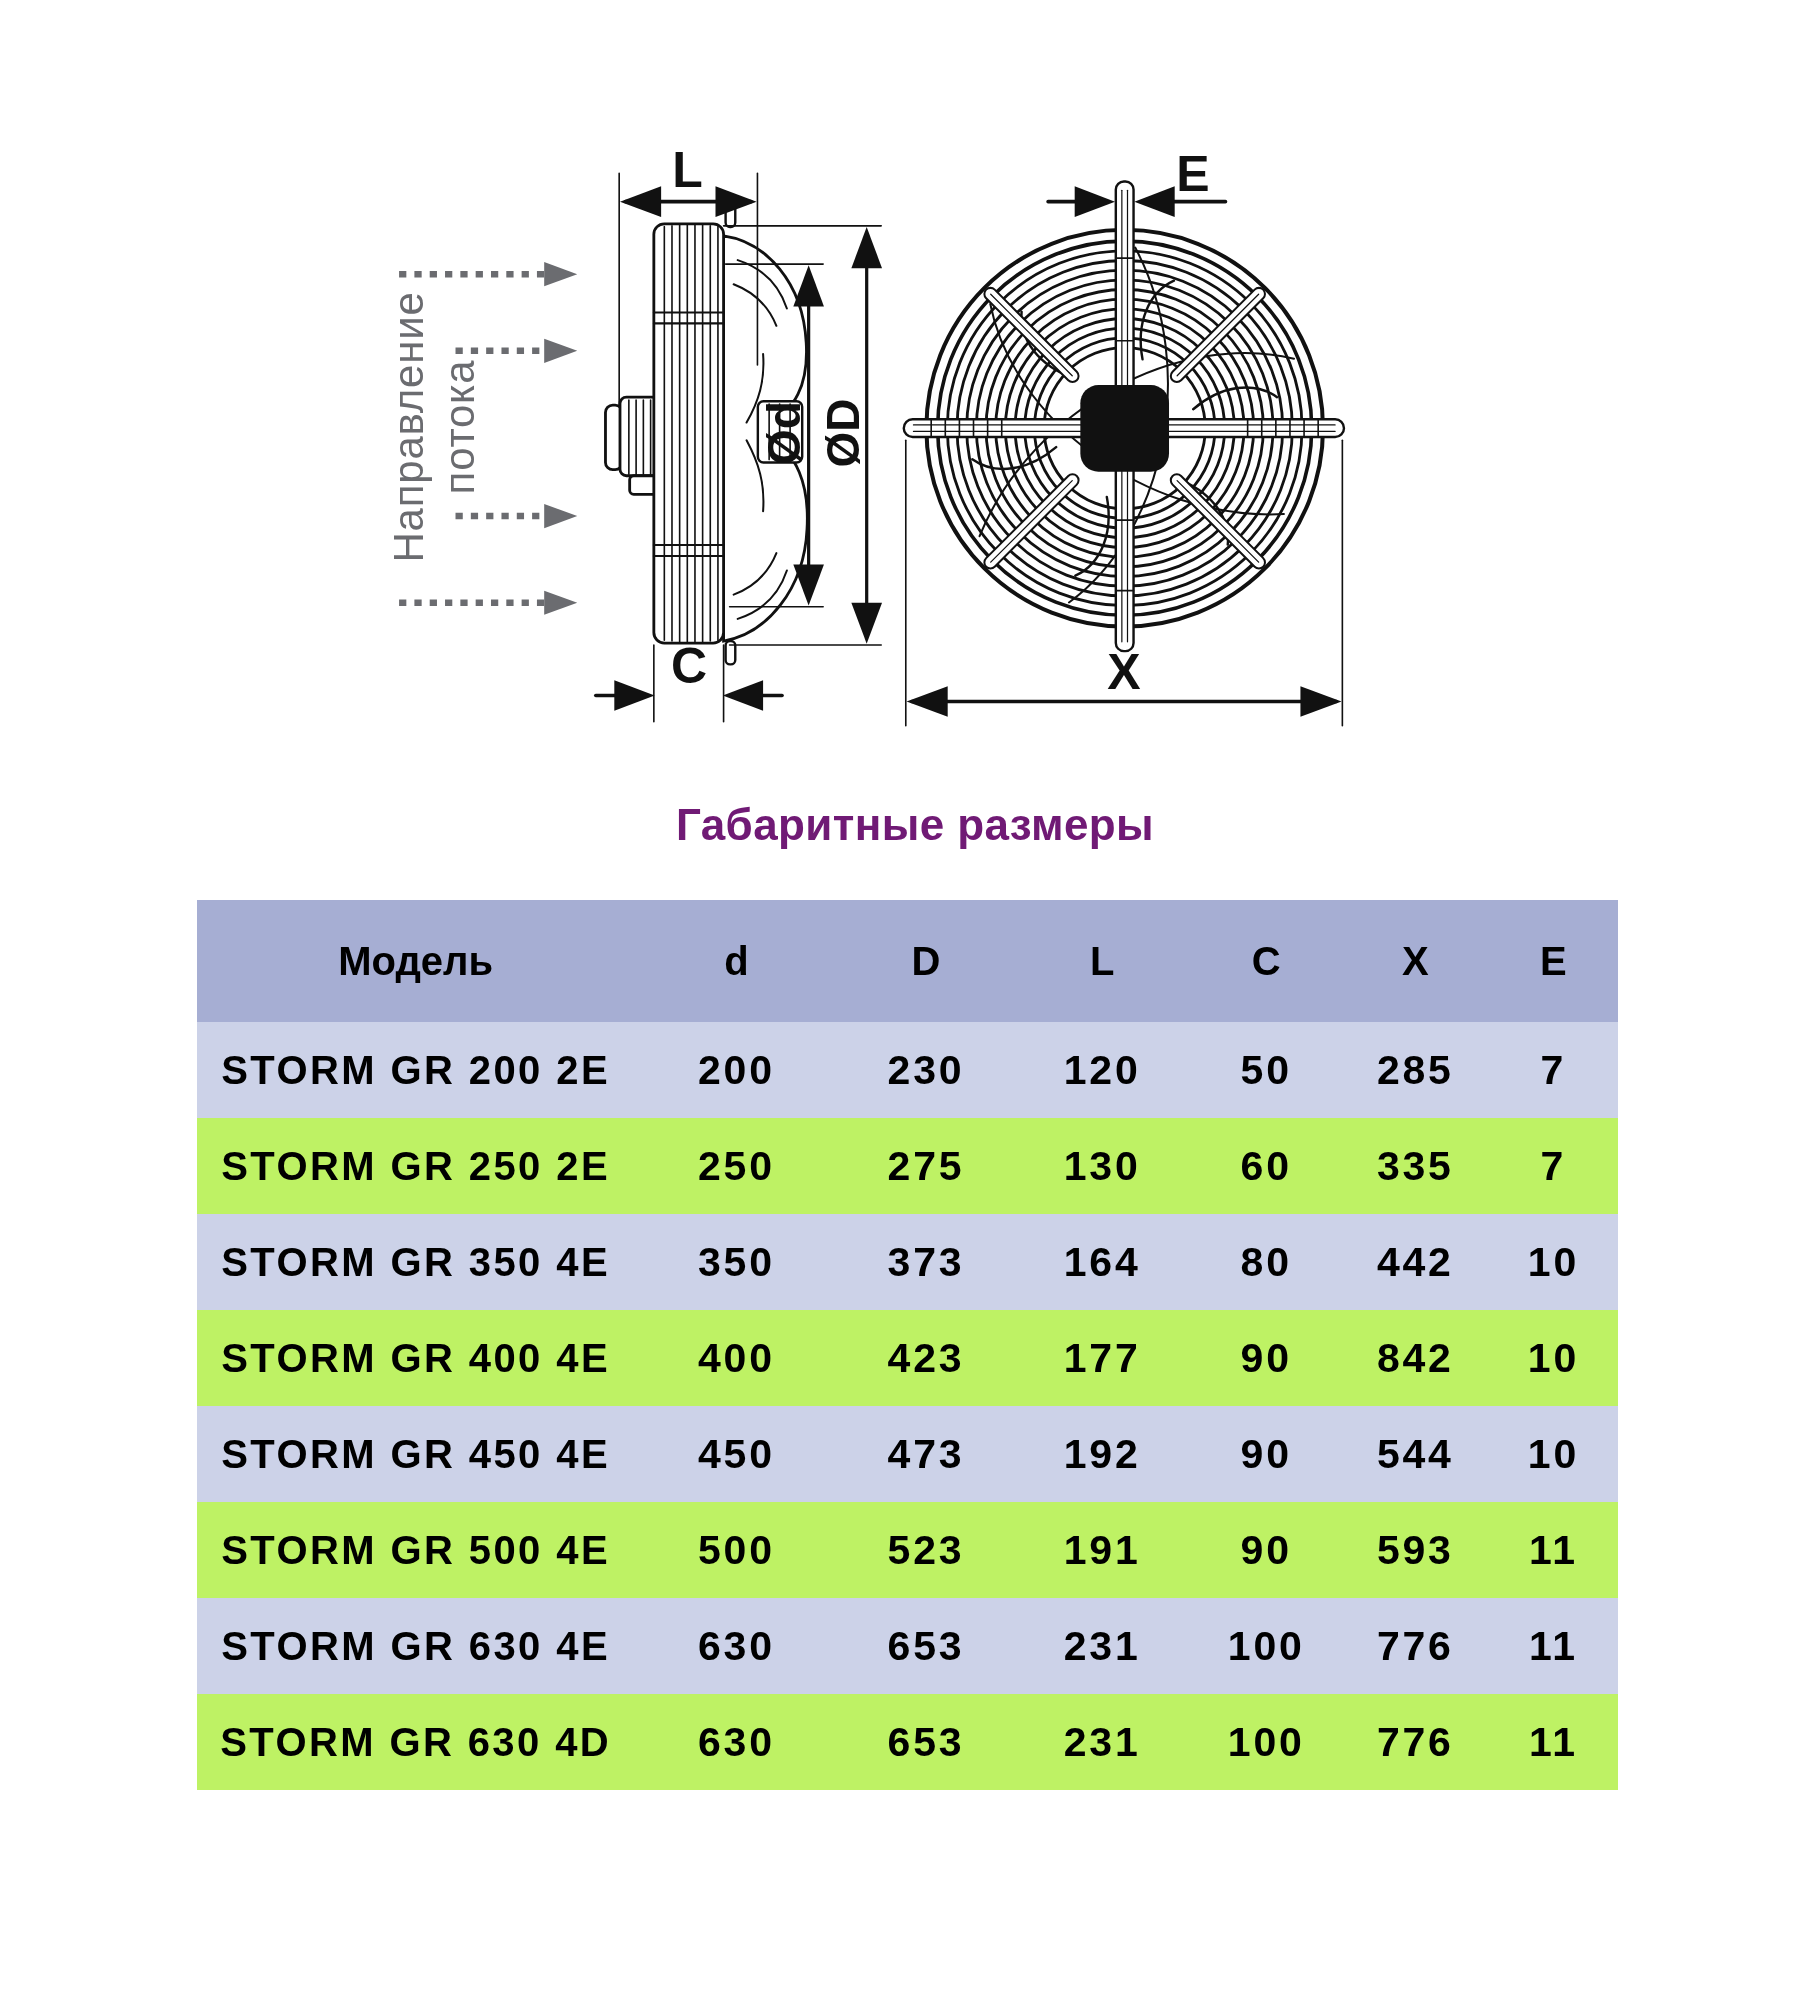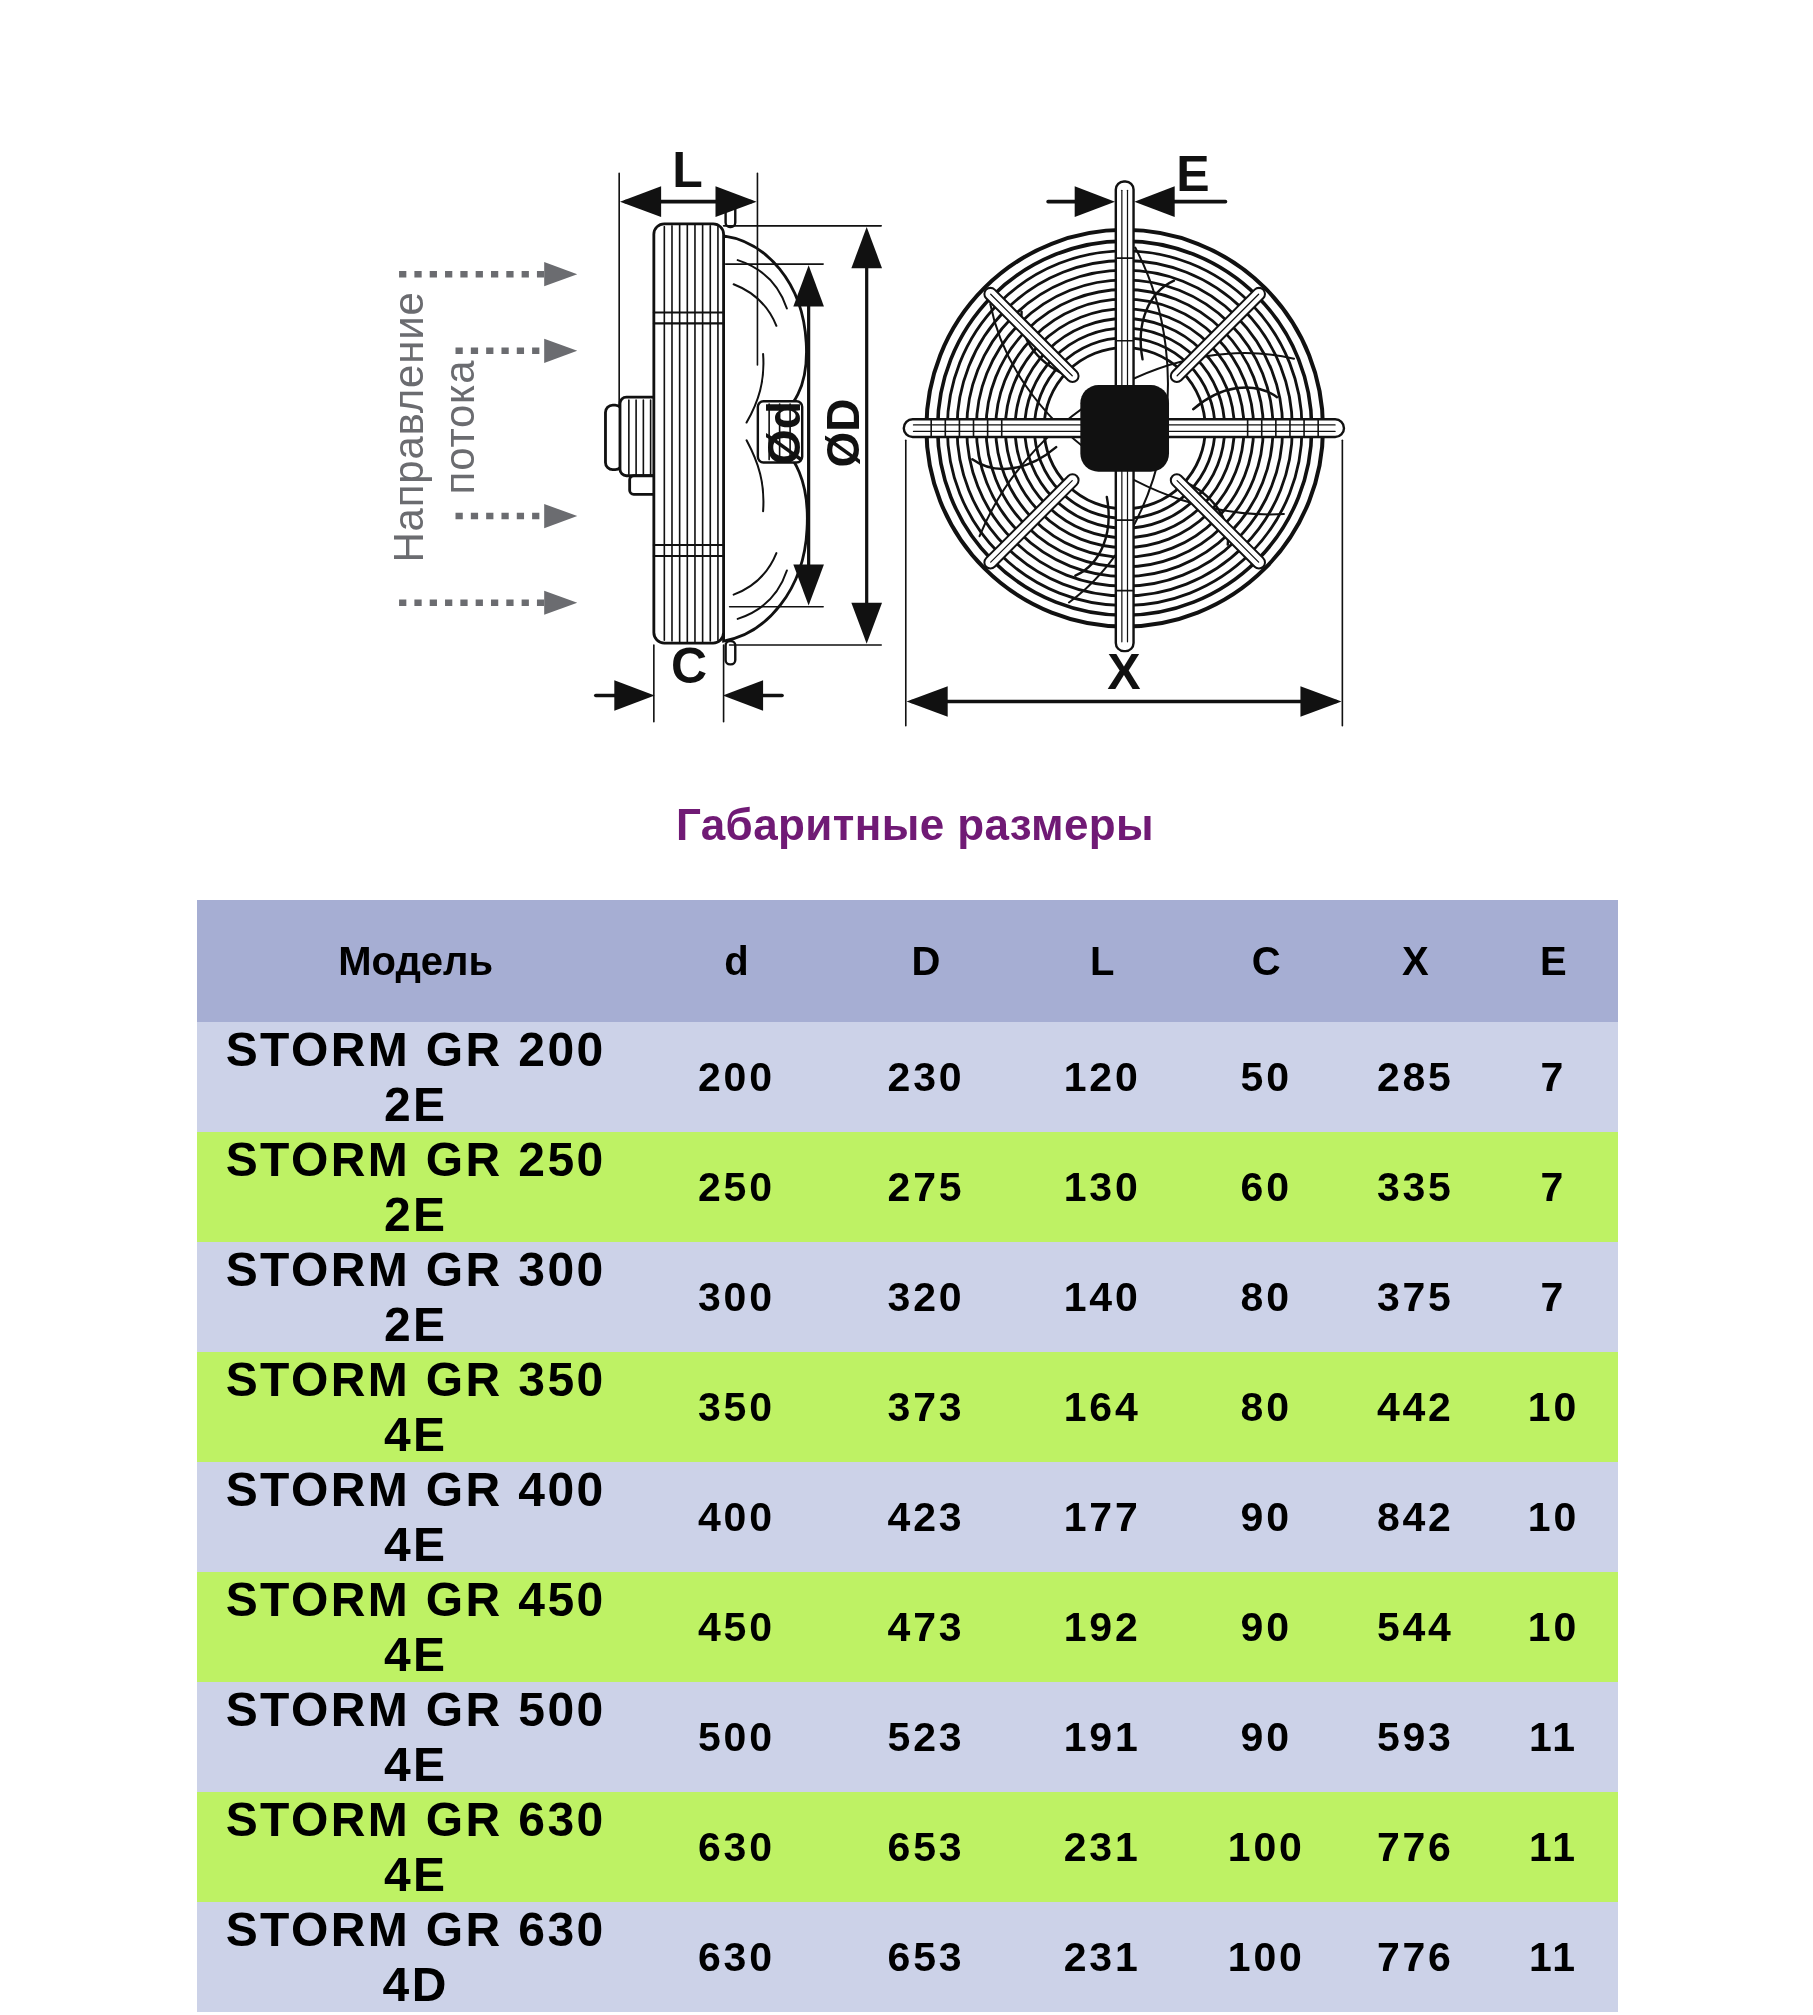--- a/index.html
+++ b/index.html
@@ -16,21 +16,21 @@
   .doc-title{position:absolute;left:8px;top:800px;width:1814px;text-align:center;
        font-size:44px;font-weight:bold;letter-spacing:0.4px;color:#701a75;}
   table.dims{position:absolute;left:197px;top:900px;width:1421px;
        border-collapse:collapse;table-layout:fixed;}
   table.dims th,table.dims td{padding:0;text-align:center;vertical-align:middle;
        font-weight:bold;color:#000;border:none;}
   table.dims thead tr{height:122px;background:#a6aed3;}
   table.dims thead th{font-size:40px;}
   table.dims tbody tr{height:96px;background:#bef264;}
   table.dims tbody tr:nth-child(odd){background:#ccd2e8;}
-  table.dims td.col-model{font-size:48px;letter-spacing:2.4px;}
+  table.dims td.col-model{font-size:40px;letter-spacing:2.4px;}
   table.dims td.col-num{font-size:41px;letter-spacing:2.8px;}
 </style>
 </head>
 <body>
 
 <div class="page">
 
   <svg width="1814" height="887" viewBox="0 0 4500 2200">
     <g stroke="#111" fill="none" stroke-linecap="round">
 
@@ -297,29 +297,20 @@
         <tr>
           <td class="col-model">STORM GR 250 2E</td>
           <td class="col-num">250</td>
           <td class="col-num">275</td>
           <td class="col-num">130</td>
           <td class="col-num">60</td>
           <td class="col-num">335</td>
           <td class="col-num">7</td>
         </tr>
         <tr>
-          <td class="col-model">STORM GR 300 2E</td>
-          <td class="col-num">300</td>
-          <td class="col-num">320</td>
-          <td class="col-num">140</td>
-          <td class="col-num">80</td>
-          <td class="col-num">375</td>
-          <td class="col-num">7</td>
-        </tr>
-        <tr>
           <td class="col-model">STORM GR 350 4E</td>
           <td class="col-num">350</td>
           <td class="col-num">373</td>
           <td class="col-num">164</td>
           <td class="col-num">80</td>
           <td class="col-num">442</td>
           <td class="col-num">10</td>
         </tr>
         <tr>
           <td class="col-model">STORM GR 400 4E</td>

